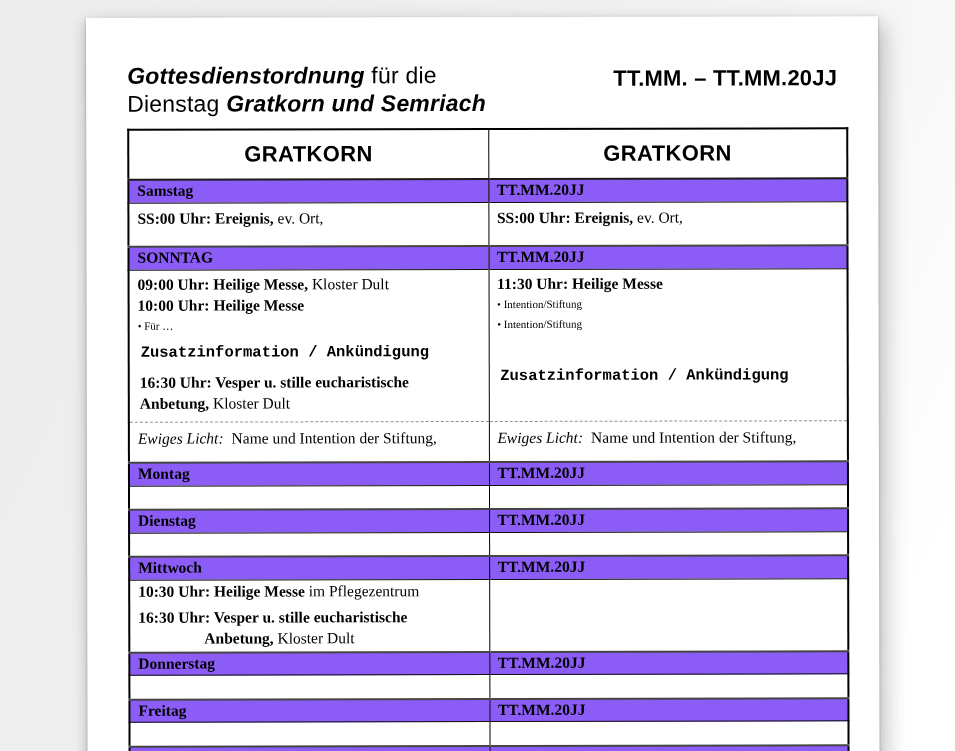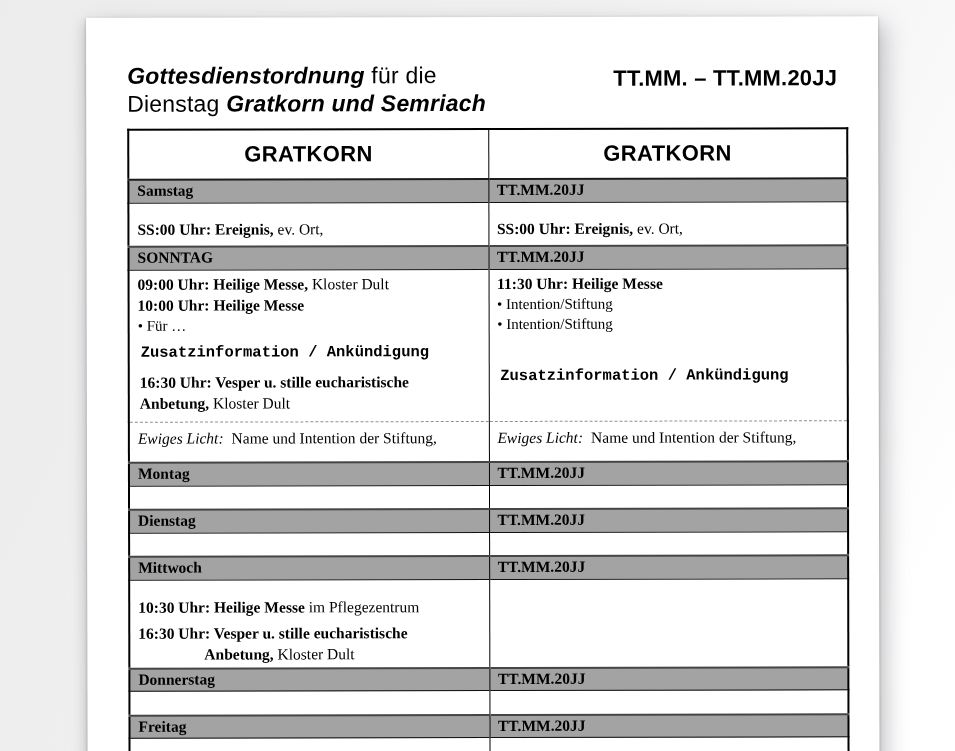--- a/index.html
+++ b/index.html
@@ -37,39 +37,39 @@
     height:33px;text-align:center;vertical-align:middle;background:#fff;
     border-left:1.5px solid #000;border-right:1.5px solid #000;
     border-bottom:2px solid #1c1c1c;letter-spacing:0.4px;padding:11px;
   }
   td{
     border-left:1.3px solid #000;border-right:1.3px solid #000;
     border-top:1.4px solid #141414;
     vertical-align:top;padding:3px 8px;
   }
   tr.day td{
-    background:#a3a3a3;font-weight:bold;height:23px;
+    background:#8b5cf6;font-weight:bold;height:23px;
     vertical-align:middle;padding:1px 8px 2px 8px;
     border-top:2px solid #454545;
   }
   tr.day + tr td{border-top:1.6px solid #111;}
   tr.empty td{height:24px;}
   tr.ewiges td{border-top:1.3px dashed #8f8f8f;height:41px;padding-top:5px;}
   p{margin:0;line-height:21px;}
   .b{font-weight:bold;}
-  .bullet{font-size:15px;line-height:20px;}
+  .bullet{font-size:11px;line-height:20px;}
   .info{margin:7px 0 0 3px;font-family:Liberation Mono, monospace;}
   .cell-sem .info{margin-top:32px;}
   .vesper{margin-top:8px;margin-left:2px;}
   .gap-top{margin-top:5px;}
   .indent{padding-left:66px;}
   .ew-label{font-style:italic;margin-right:8px;}
-  td.cell-event{height:44px;padding-top:15px;}
+  td.cell-event{height:44px;padding-top:4px;}
   td.cell-sonntag{height:152px;}
-  td.cell-mittwoch{height:65px;padding-top:16px;}
+  td.cell-mittwoch{height:65px;padding-top:0;}
   tr.cut td{height:30px;}
 </style>
 </head>
 <body>
 
 <div class="page">
 
   <div class="doc-header">
     <div class="doc-title">
       <span class="b">Gottesdienstordnung</span>

